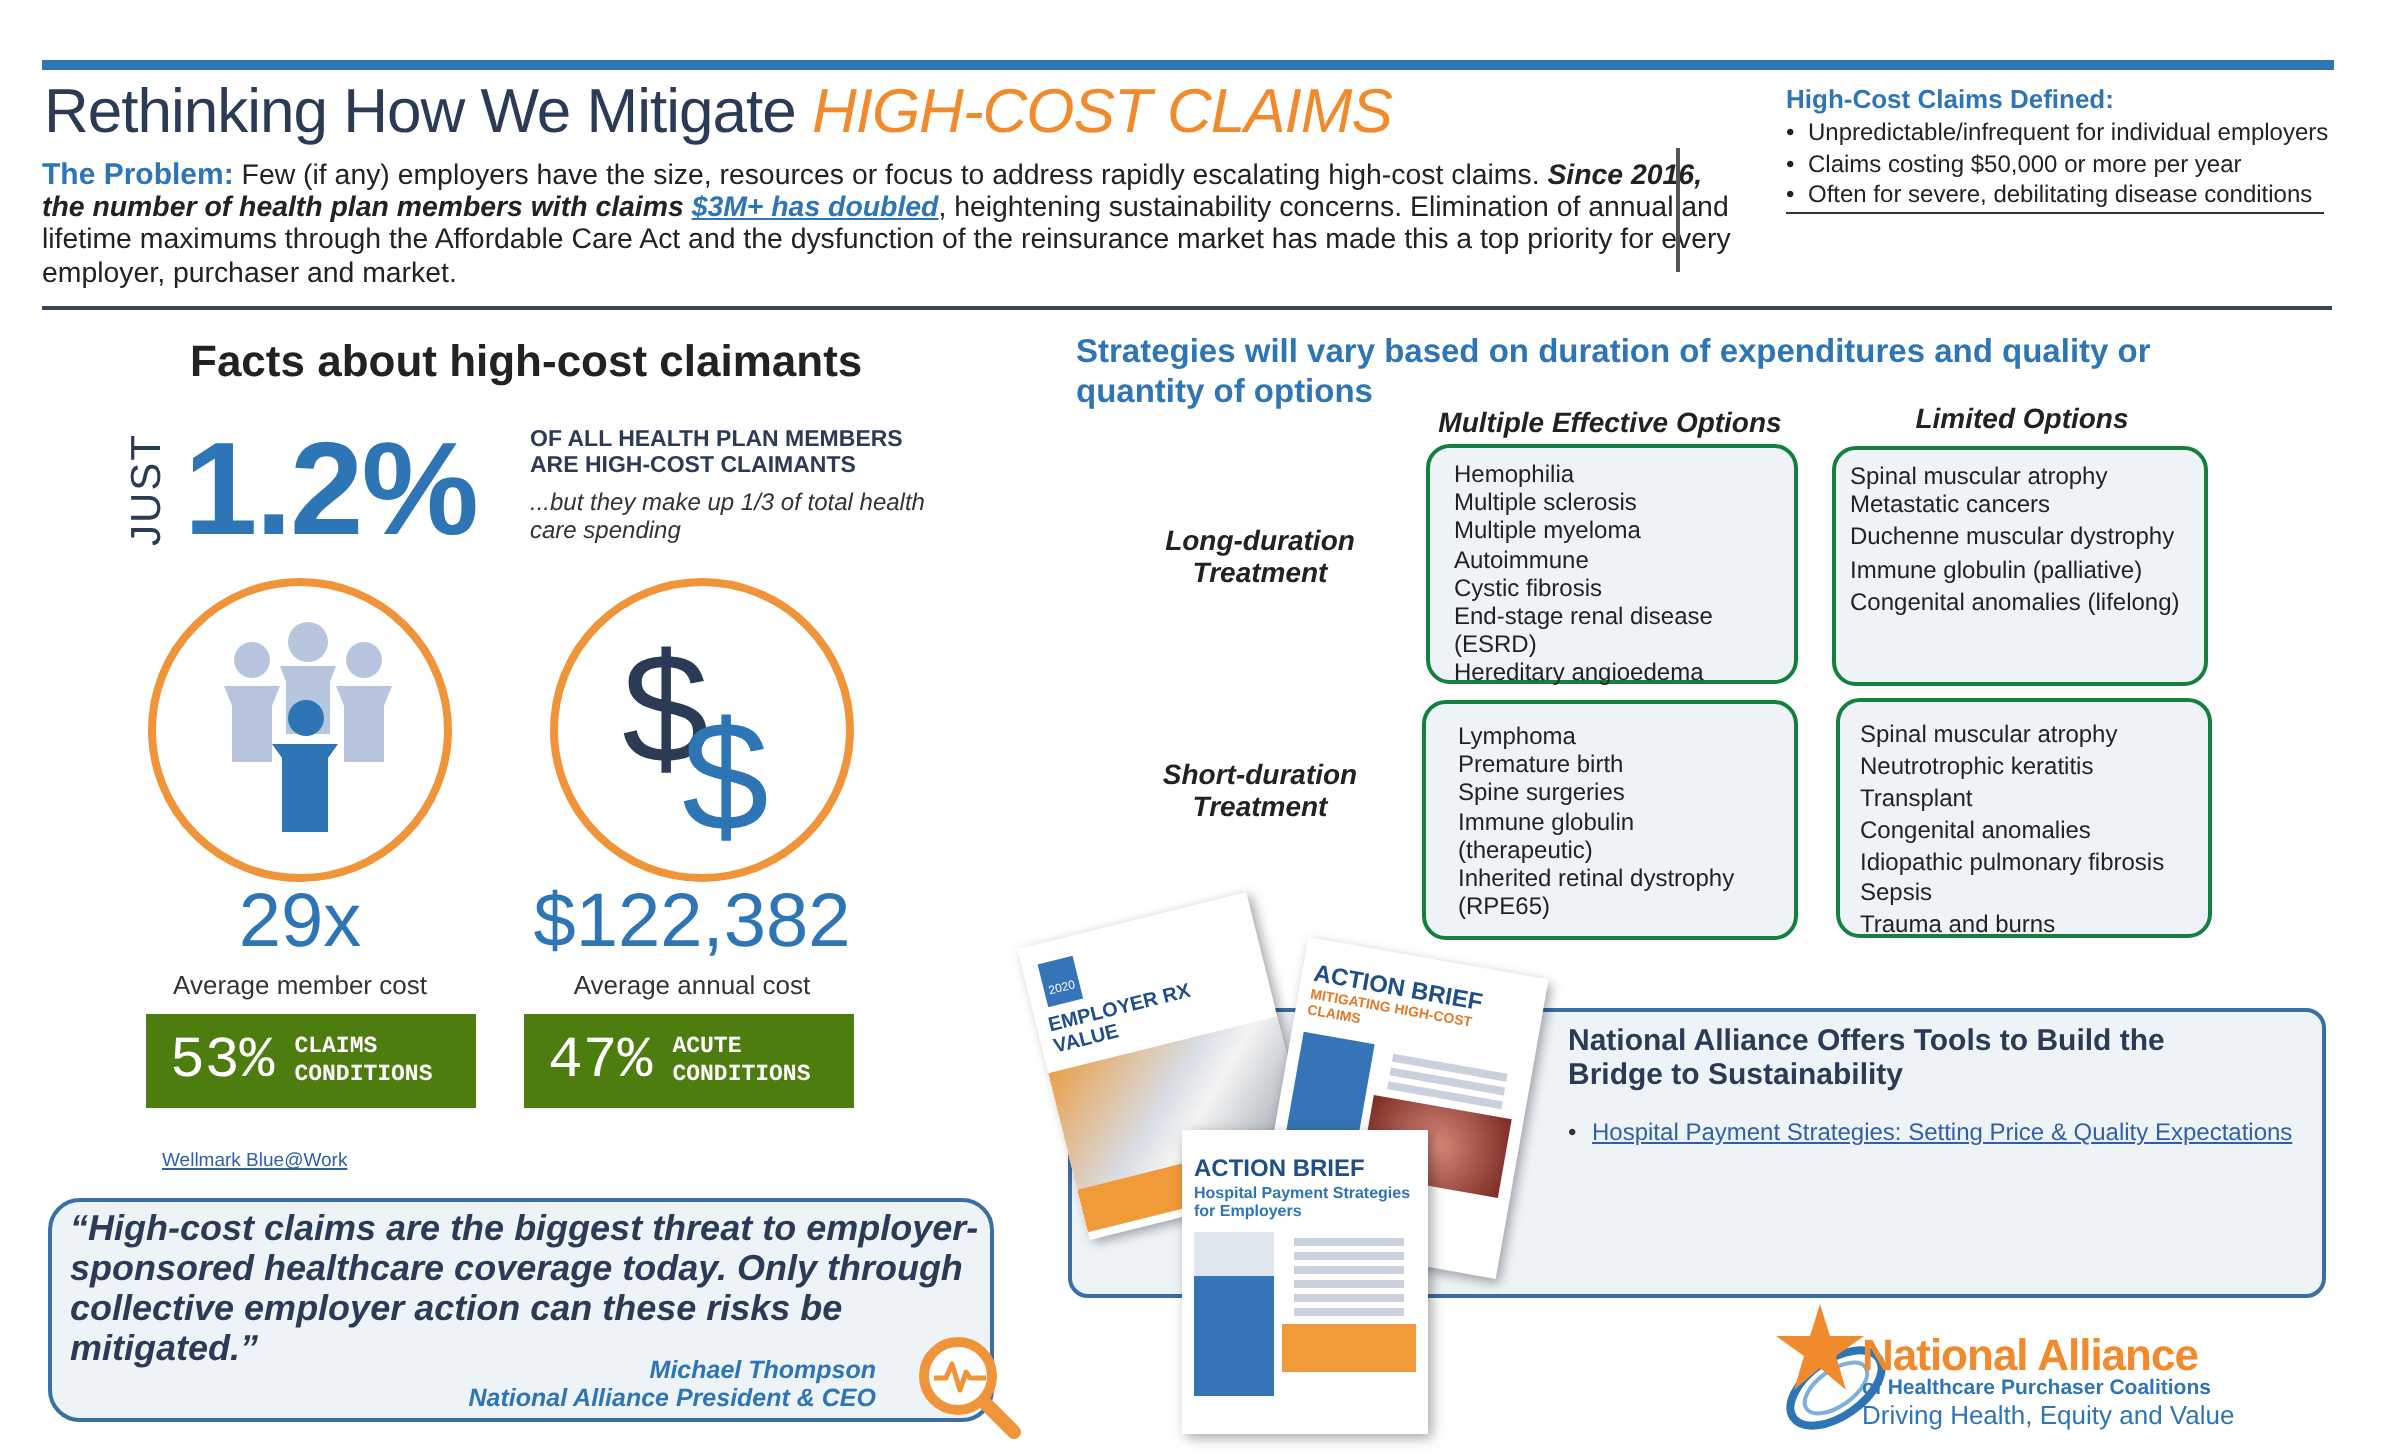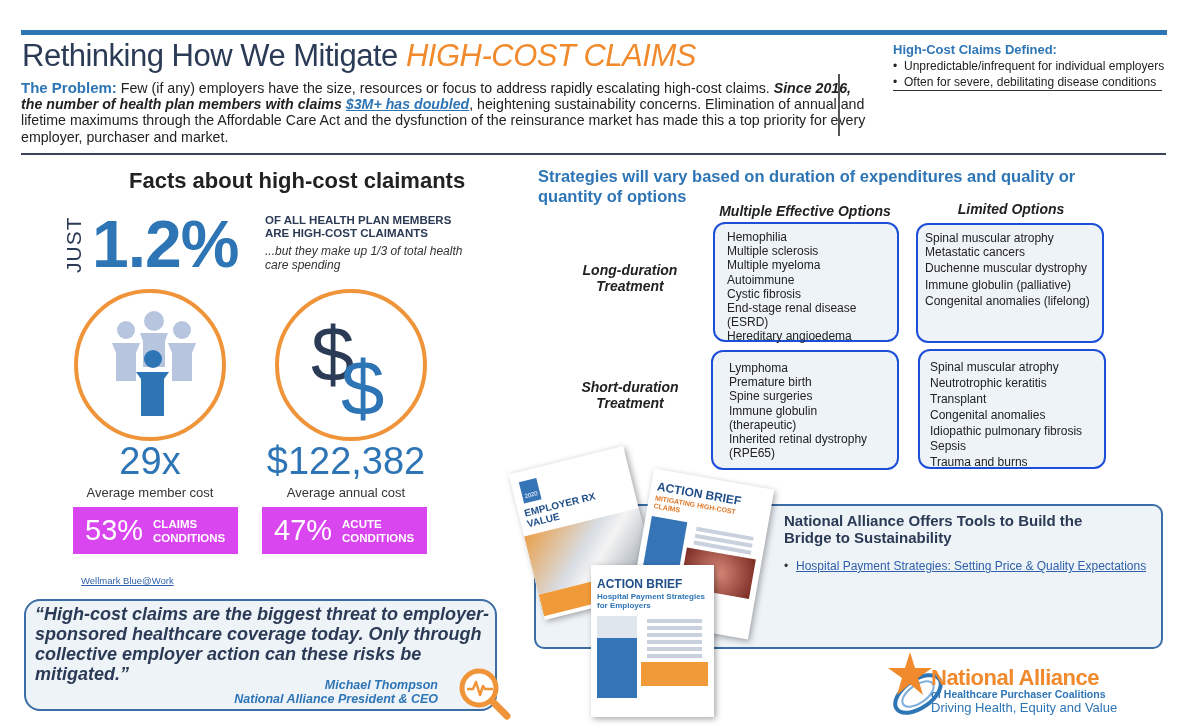--- a/index.html
+++ b/index.html
@@ -18,60 +18,60 @@
 
   .vdivider { left: 838px; top: 74px; width: 2px; height: 62px; background: #555; }
   .hdivider { left: 21px; top: 153px; width: 1145px; height: 2px; background: #3a4458; }
 
   .defined { left: 893px; top: 42px; width: 300px; font-size: 12px; line-height: 15.4px; color: #222; }
   .defined h3 { color: #2e75b6; font-size: 13px; margin-bottom: 2px; }
   .defined ul { list-style: none; }
   .defined li { position: relative; padding-left: 11px; }
   .defined li::before { content: "\2022"; position: absolute; left: 0; top: 0; }
 
-  .facts-title { left: 95px; top: 168px; font-size: 22px; font-weight: bold; color: #222; margin-left: 34px; }
+  .facts-title { left: 95px; top: 168px; font-size: 22px; font-weight: bold; color: #222; }
   .just { left: 58px; top: 225px; width: 34px; height: 50px; }
   .just span { display: block; transform: rotate(-90deg); transform-origin: left top; position: absolute; left: 4px; top: 48px; font-size: 21px; color: #2b3a55; letter-spacing: 1px; }
   .big-pct { left: 92px; top: 206px; font-size: 66px; color: #2e75b6; letter-spacing: -1px; font-weight: bold; }
   .pct-caption { left: 265px; top: 214px; width: 210px; font-size: 11.5px; line-height: 12.5px; font-weight: bold; color: #2b3a55; }
   .pct-sub { left: 265px; top: 245px; width: 210px; font-size: 12px; line-height: 13.5px; font-style: italic; color: #333; }
 
   .circle { width: 152px; height: 152px; border: 4px solid #f0943a; border-radius: 50%; background: #fff; }
   .c1 { left: 74px; top: 289px; }
   .c2 { left: 275px; top: 289px; }
 
   .stat { font-size: 38px; color: #2e75b6; text-align: center; }
   .stat1 { left: 74px; top: 440px; width: 152px; }
   .stat2 { left: 255px; top: 440px; width: 182px; }
   .stat-lbl { font-size: 13px; color: #333; text-align: center; }
   .sl1 { left: 60px; top: 485px; width: 180px; text-align: center; }
   .sl2 { left: 256px; top: 485px; width: 180px; }
 
-  .dark-box { background: #d946ef; color: #fff; height: 47px; display: flex; align-items: center; }
+  .dark-box { background: #4d7c0f; color: #fff; height: 47px; display: flex; align-items: center; font-family: Liberation Mono, monospace; }
   .db1 { left: 73px; top: 507px; width: 165px; }
   .db2 { left: 262px; top: 507px; width: 165px; }
   .dark-box .num { font-size: 29px; margin-left: 12px; margin-right: 10px; }
   .dark-box .txt { font-size: 11.5px; font-weight: bold; line-height: 14px; }
 
   .source-link { left: 37px; top: 575px; font-size: 9.5px; color: #2e5fa8; text-decoration: underline; margin-left: 44px; }
 
   .quote-box { left: 24px; top: 599px; width: 473px; height: 112px; border: 2px solid #3a6ea5; border-radius: 16px; background: #eef3f8; }
   .quote-text { left: 35px; top: 604px; width: 460px; font-size: 18px; line-height: 20px; font-style: italic; font-weight: bold; color: #2b3a55; }
   .quote-author { left: 200px; top: 678px; width: 238px; text-align: right; font-size: 12.5px; line-height: 14px; font-style: italic; font-weight: bold; color: #2e75b6; }
   .magnifier { left: 455px; top: 664px; width: 60px; height: 60px; }
 
   .strat-title { left: 538px; top: 166px; width: 560px; font-size: 16.5px; line-height: 20px; font-weight: bold; color: #2e75b6; }
   .col-head { font-size: 14px; font-weight: bold; font-style: italic; color: #222; text-align: center; }
   .ch1 { left: 712px; top: 203px; width: 186px; }
   .ch2 { left: 918px; top: 201px; width: 186px; }
   .row-head { font-size: 14px; font-weight: bold; font-style: italic; color: #222; text-align: center; line-height: 16px; }
   .rh1 { left: 570px; top: 262px; width: 120px; }
   .rh2 { left: 570px; top: 379px; width: 120px; }
 
-  .opt-box { border: 2px solid #1d4ed8; border-radius: 12px; background: #eef3f8; padding: 6px 10px; font-size: 12px; line-height: 14.2px; color: #222; }
+  .opt-box { border: 2px solid #15803d; border-radius: 12px; background: #eef3f8; padding: 6px 10px; font-size: 12px; line-height: 14.2px; color: #222; }
   .opt-box ul { list-style: none; }
   .ob1 { left: 713px; top: 222px; width: 186px; height: 120px; padding-left: 12px; }
   .ob2 { left: 916px; top: 223px; width: 188px; height: 120px; padding-left: 7px; }
   .ob2 li:nth-child(n+3) { margin-top: 2px; }
   .ob3 { left: 711px; top: 350px; width: 188px; height: 120px; padding-top: 9px; padding-left: 16px; }
   .ob4 { left: 918px; top: 349px; width: 188px; height: 120px; padding-top: 9px; padding-left: 10px; }
   .ob4 li { margin-bottom: 1.7px; }
 
   .tools-box { left: 534px; top: 504px; width: 629px; height: 145px; border: 2px solid #3a6ea5; border-radius: 10px; background: #eef3f8; }
   .tools-title { left: 784px; top: 512px; width: 330px; font-size: 15px; line-height: 17px; font-weight: bold; color: #2b3a55; }
@@ -103,20 +103,21 @@
   <span class="lbl">The Problem:</span><span> Few (if any) employers have the size, resources or focus to address rapidly escalating high-cost claims. </span><span class="em">Since 2016, the number of health plan members with claims </span><a href="#">$3M+ has doubled</a><span>, heightening sustainability concerns. Elimination of annual and lifetime maximums through the Affordable Care Act and the dysfunction of the reinsurance market has made this a top priority for every employer, purchaser and market.</span>
 </div>
 
 <div class="abs vdivider"></div>
 <div class="abs hdivider"></div>
 
 <div class="abs defined">
   <h3>High-Cost Claims Defined:</h3>
   <ul>
     <li>Unpredictable/infrequent for individual employers</li>
+    <li>Claims costing $50,000 or more per year</li>
     <li style="border-bottom:1.5px solid #333; display:inline-block; padding-right:6px;">Often for severe, debilitating disease conditions</li>
   </ul>
 </div>
 
 <div class="abs facts-title">Facts about high-cost claimants</div>
 <div class="abs just">
     <span>JUST</span>
   </div>
 <div class="abs big-pct">1.2%</div>
 <div class="abs pct-caption">OF ALL HEALTH PLAN MEMBERS ARE HIGH-COST CLAIMANTS</div>

